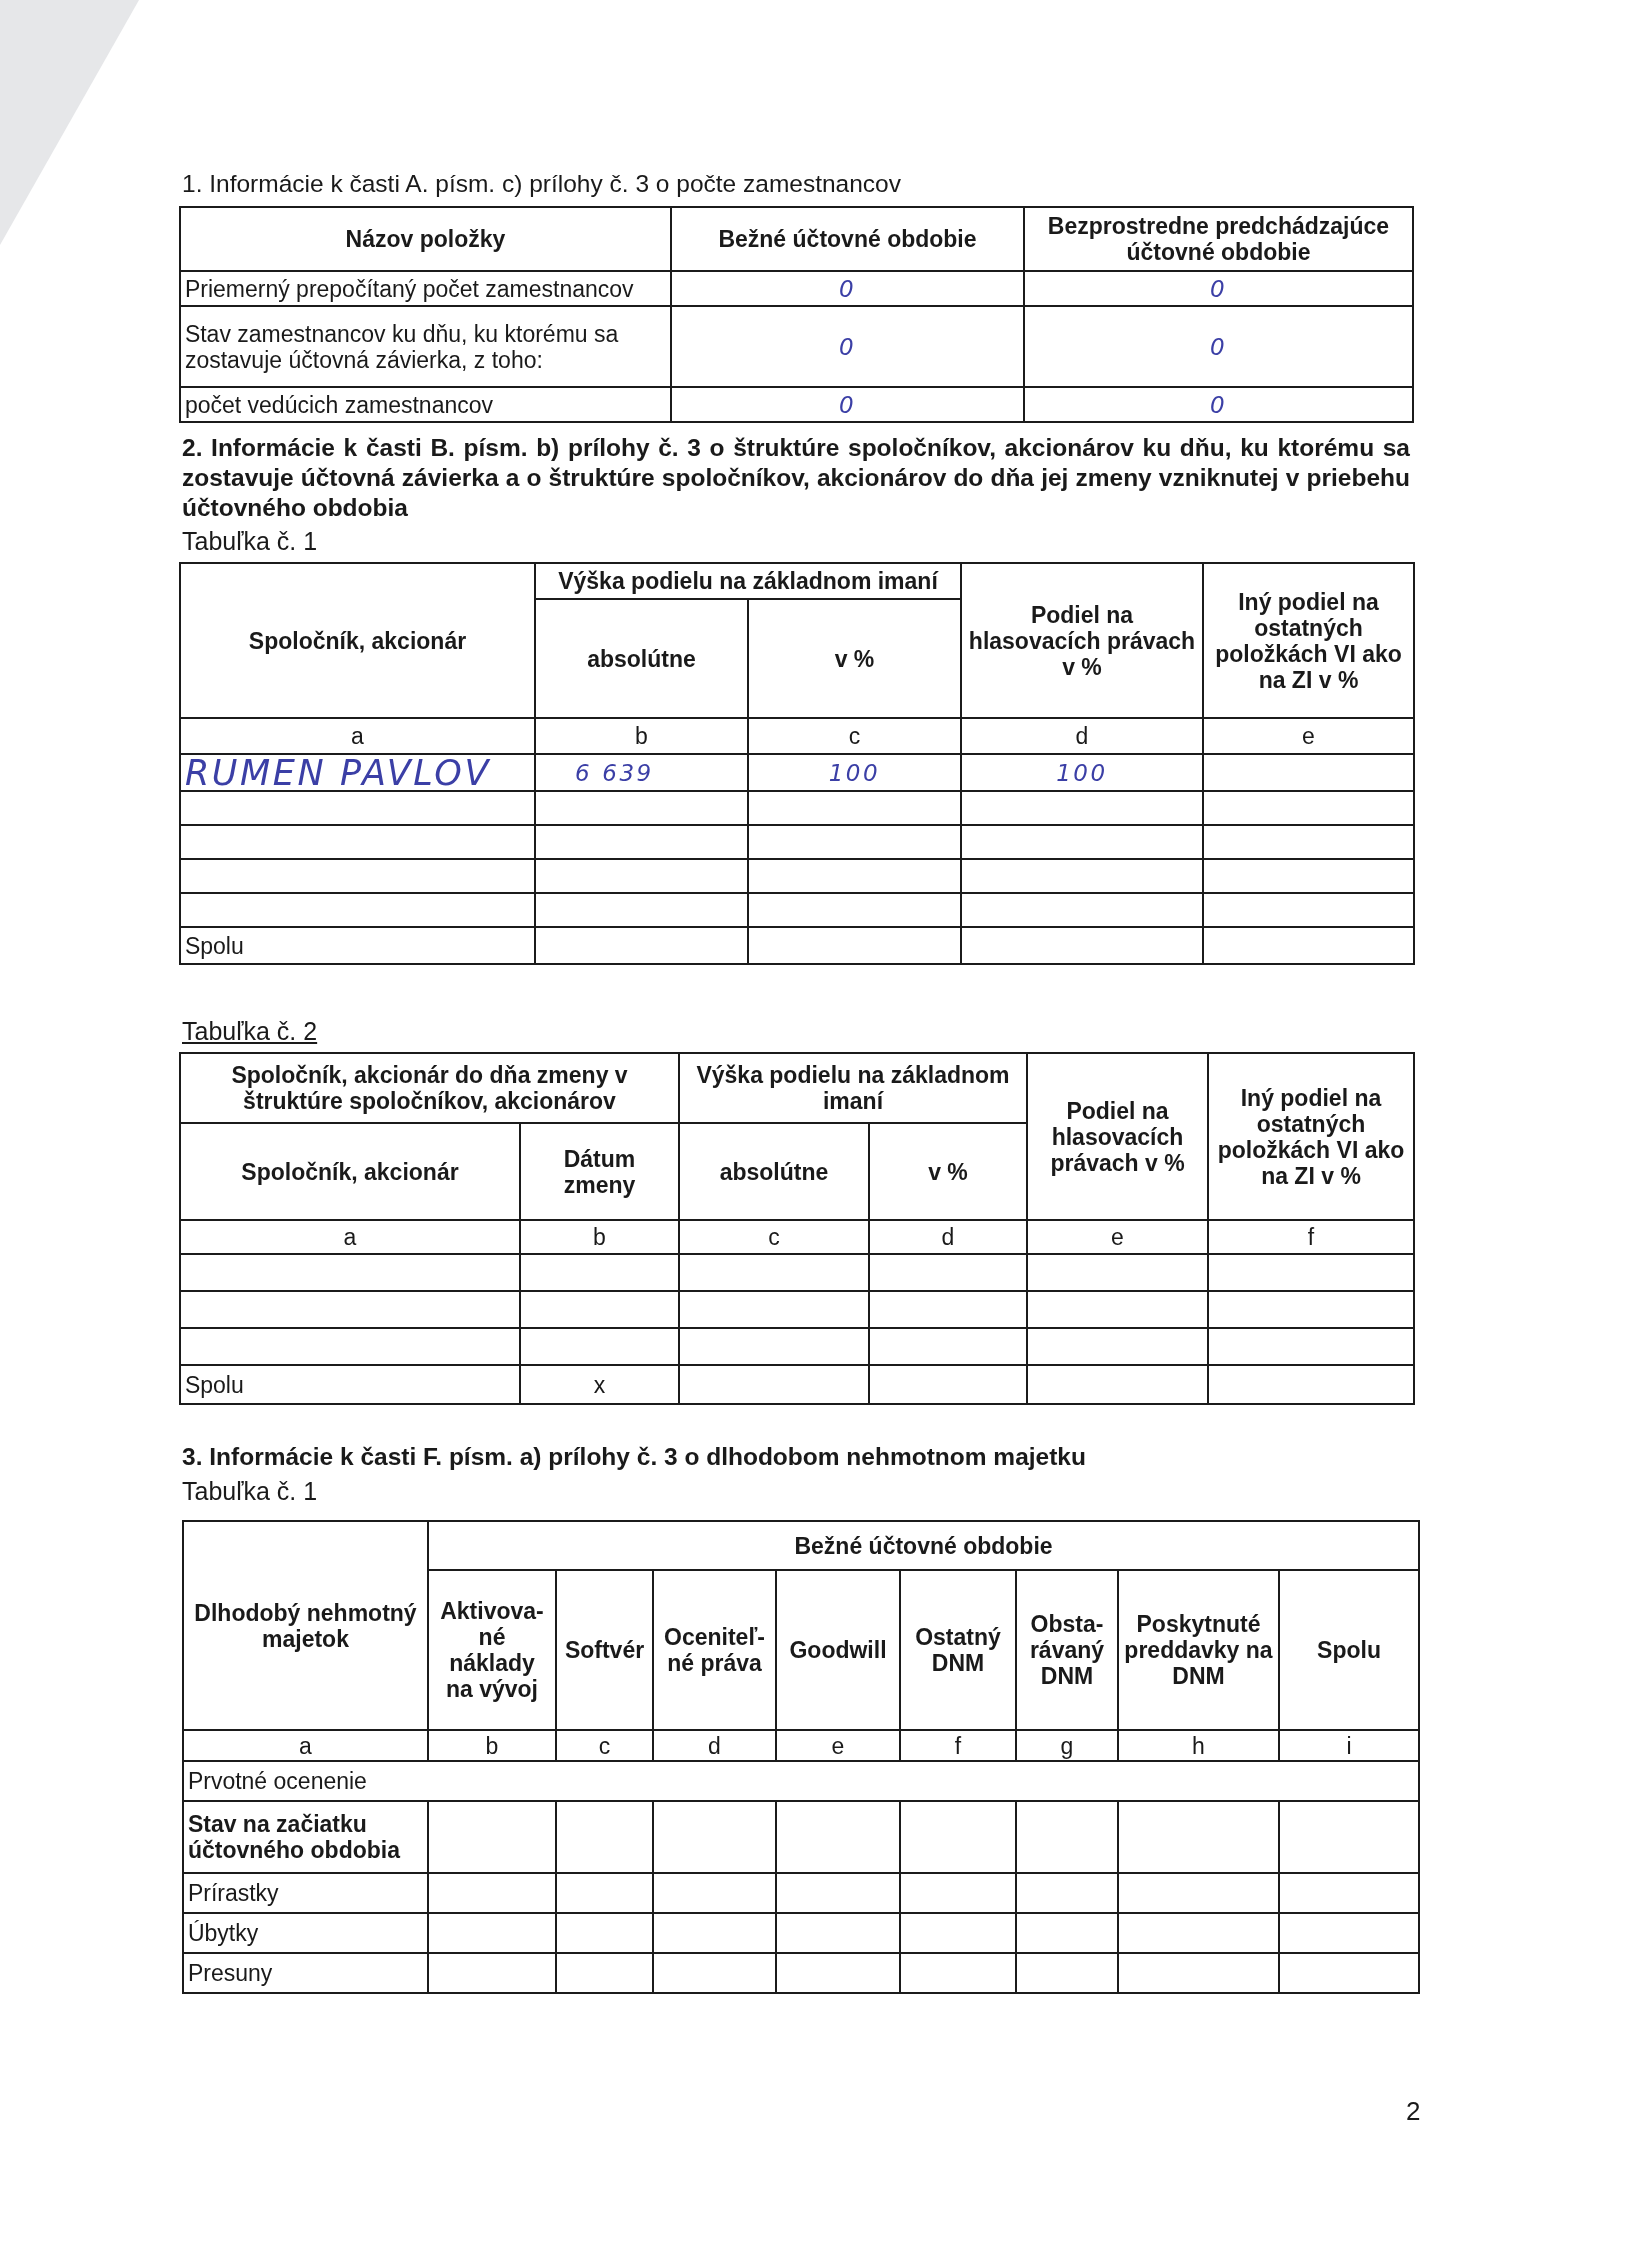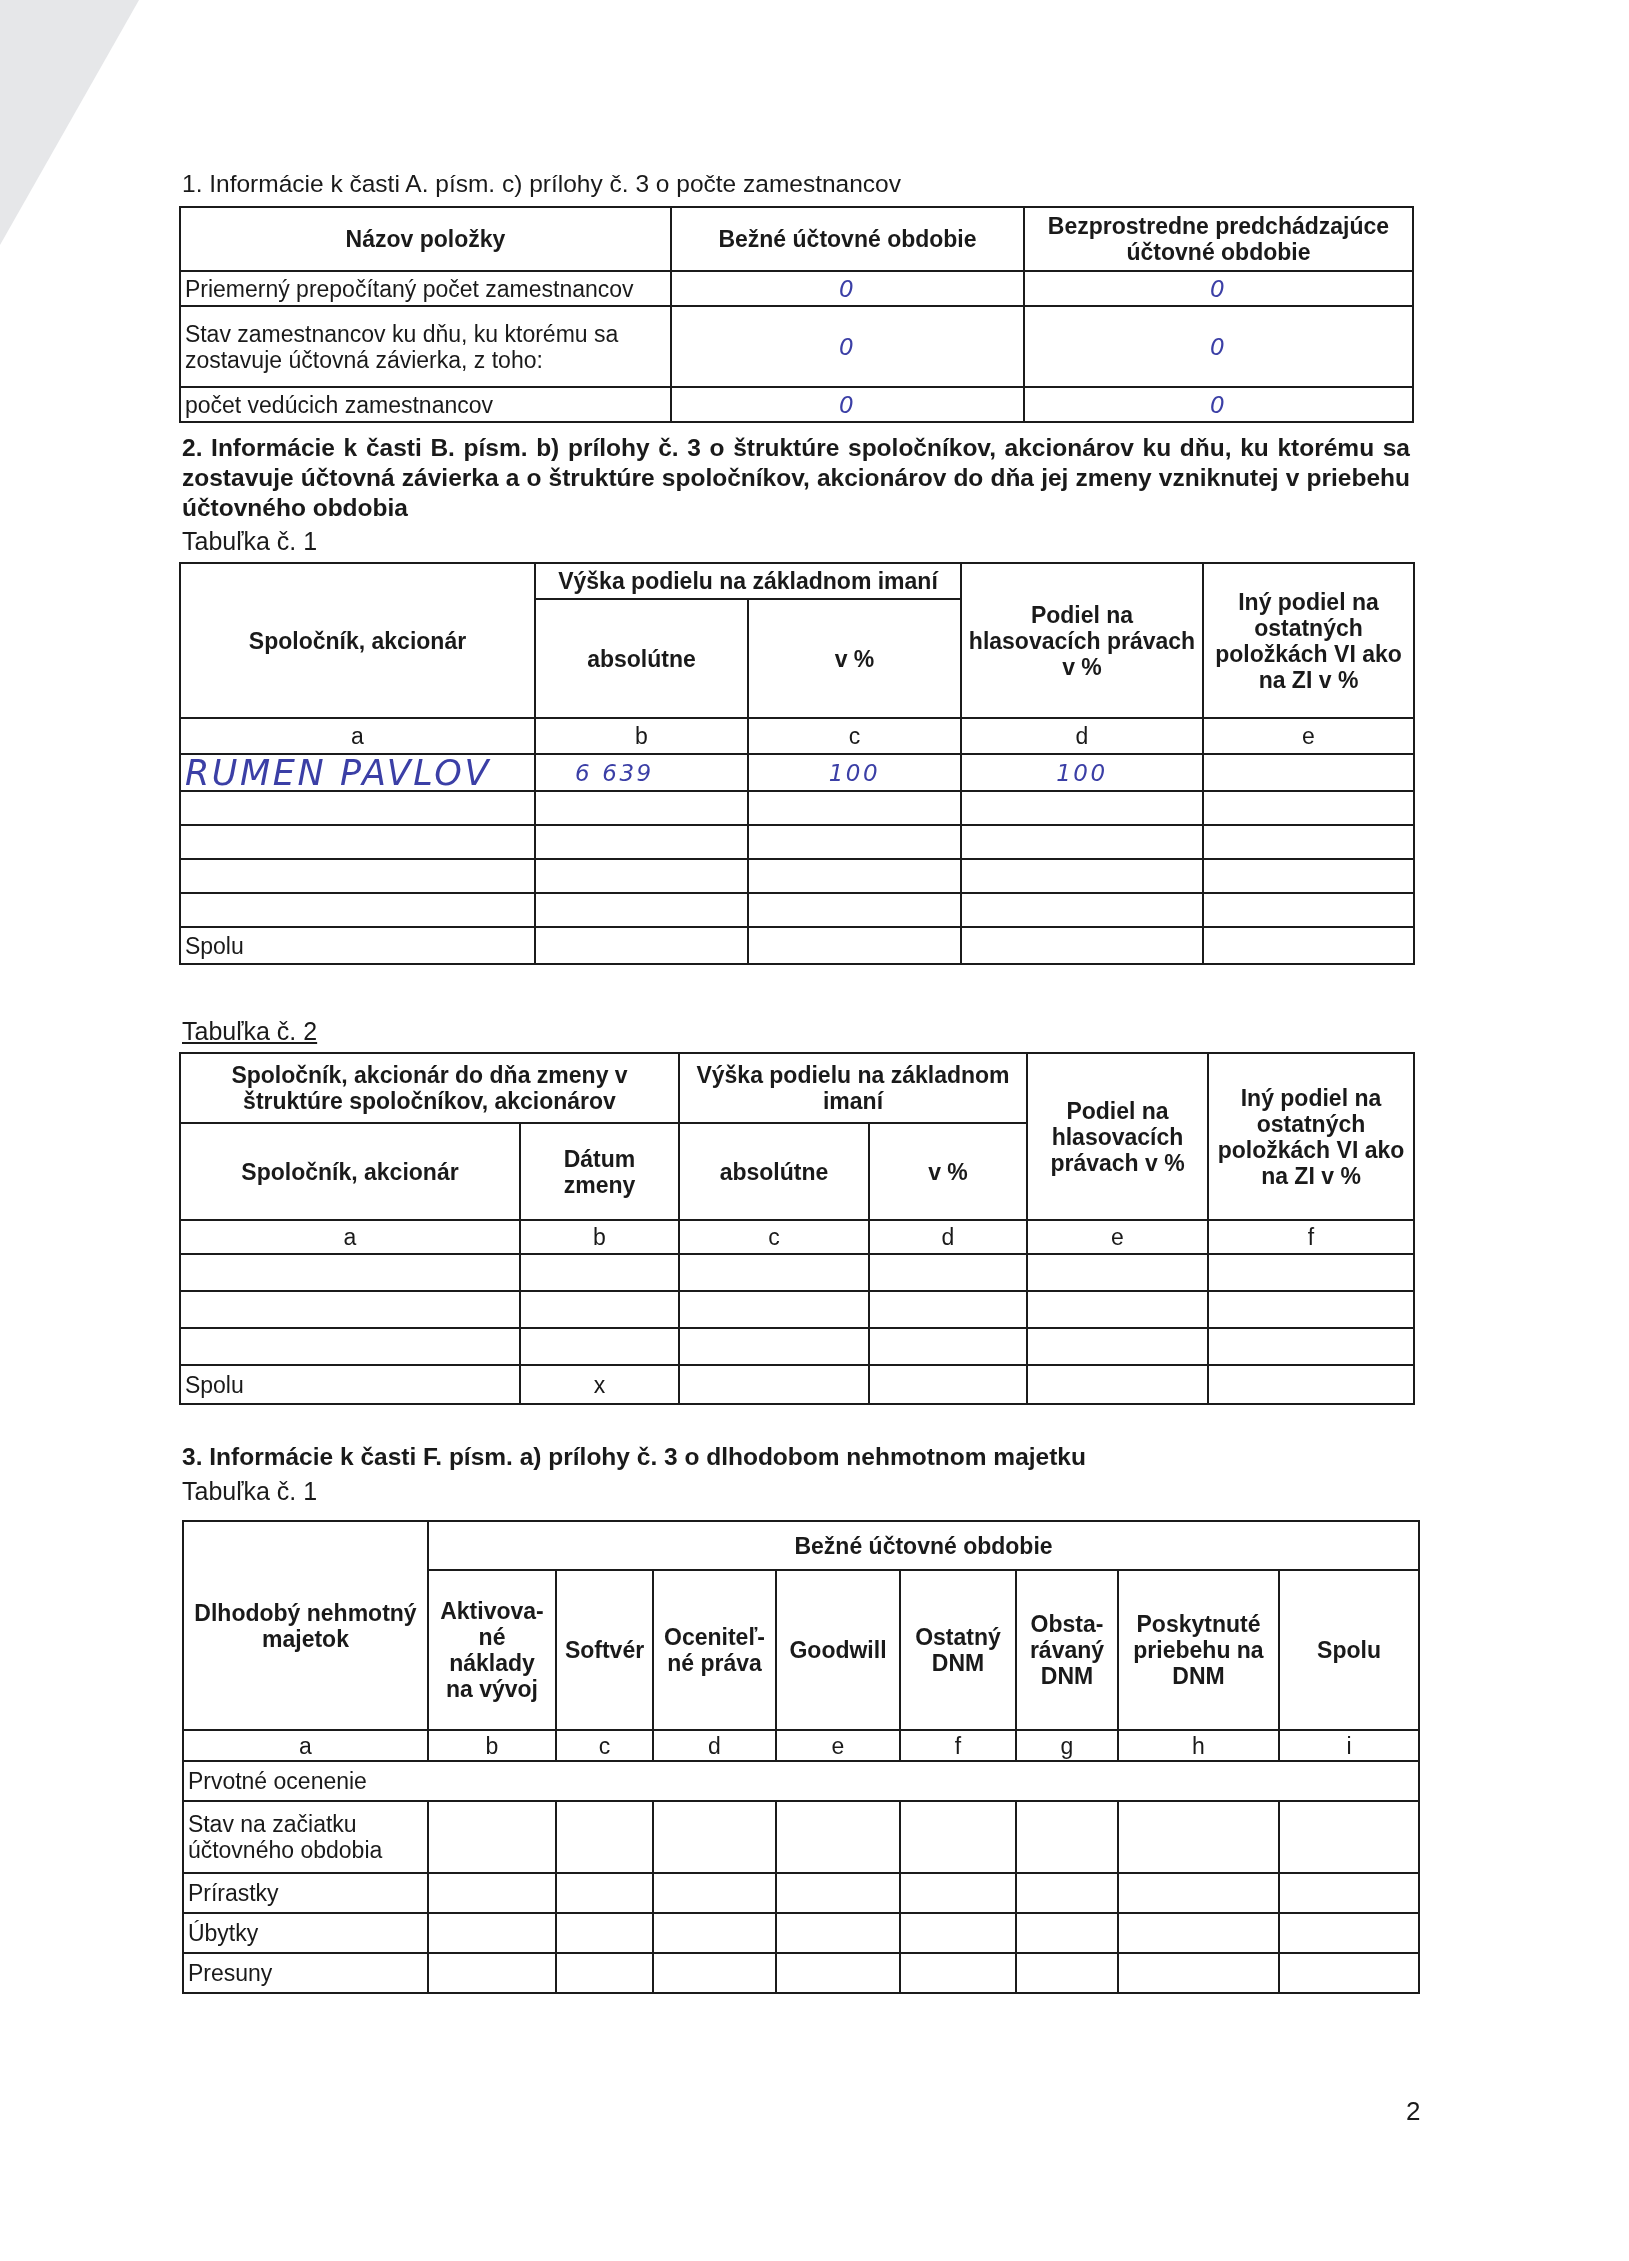--- a/index.html
+++ b/index.html
@@ -217,39 +217,39 @@
     <td class="h" rowspan="2">Dlhodobý nehmotný majetok</td>
     <td class="h" colspan="8">Bežné účtovné obdobie</td>
   </tr>
   <tr style="height:160px">
     <td class="h">Aktivova-né náklady na vývoj</td>
     <td class="h">Softvér</td>
     <td class="h">Oceniteľ-né práva</td>
     <td class="h">Goodwill</td>
     <td class="h">Ostatný DNM</td>
     <td class="h">Obsta-rávaný DNM</td>
-    <td class="h">Poskytnuté priebehu na DNM</td>
+    <td class="h">Poskytnuté preddavky na DNM</td>
     <td class="h">Spolu</td>
   </tr>
   <tr style="height:31px">
     <td class="c">a</td>
     <td class="c">b</td>
     <td class="c">c</td>
     <td class="c">d</td>
     <td class="c">e</td>
     <td class="c">f</td>
     <td class="c">g</td>
     <td class="c">h</td>
     <td class="c">i</td>
   </tr>
   <tr style="height:40px">
     <td class="l" colspan="9">Prvotné ocenenie</td>
   </tr>
   <tr style="height:72px">
-    <td class="l" style="font-weight:normal">Stav na začiatku účtovného obdobia</td>
+    <td class="l" style="font-weight:bold">Stav na začiatku účtovného obdobia</td>
     <td></td>
         <td></td>
         <td></td>
         <td></td>
         <td></td>
         <td></td>
         <td></td>
         <td></td>
   </tr>
   <tr style="height:40px">

